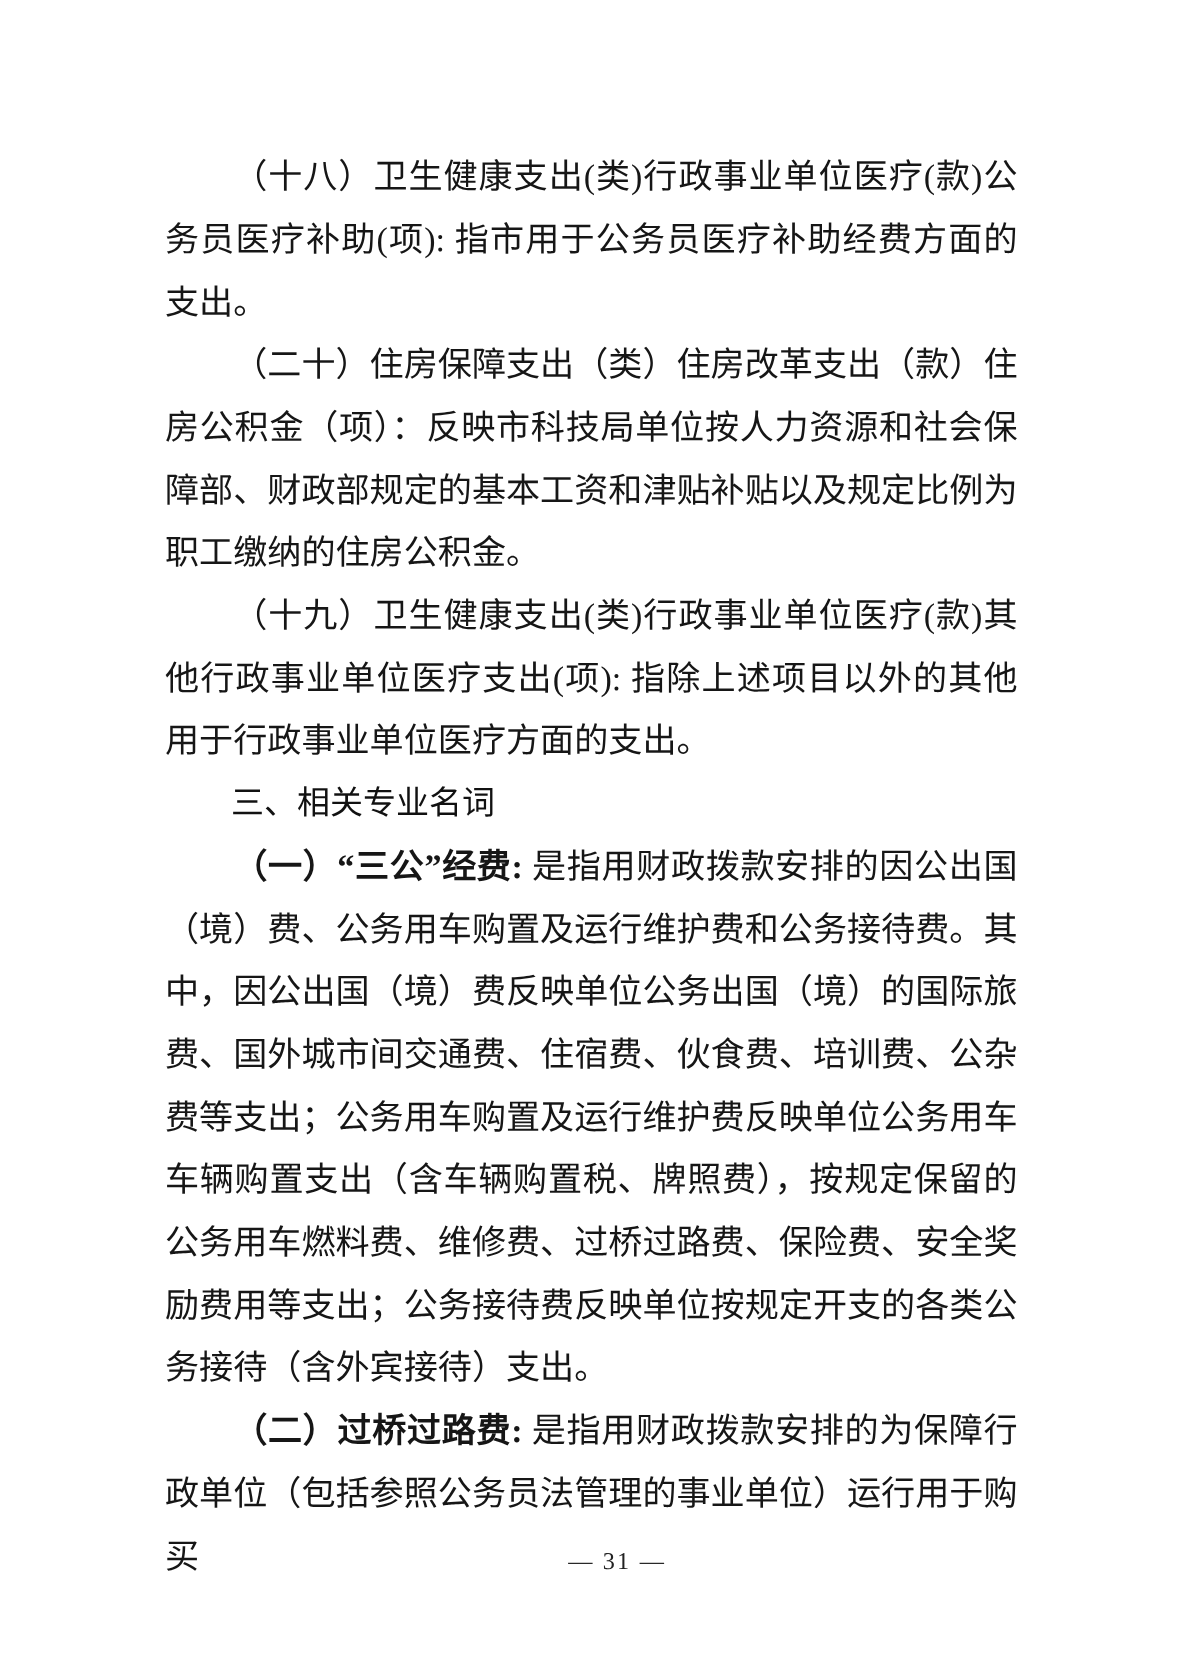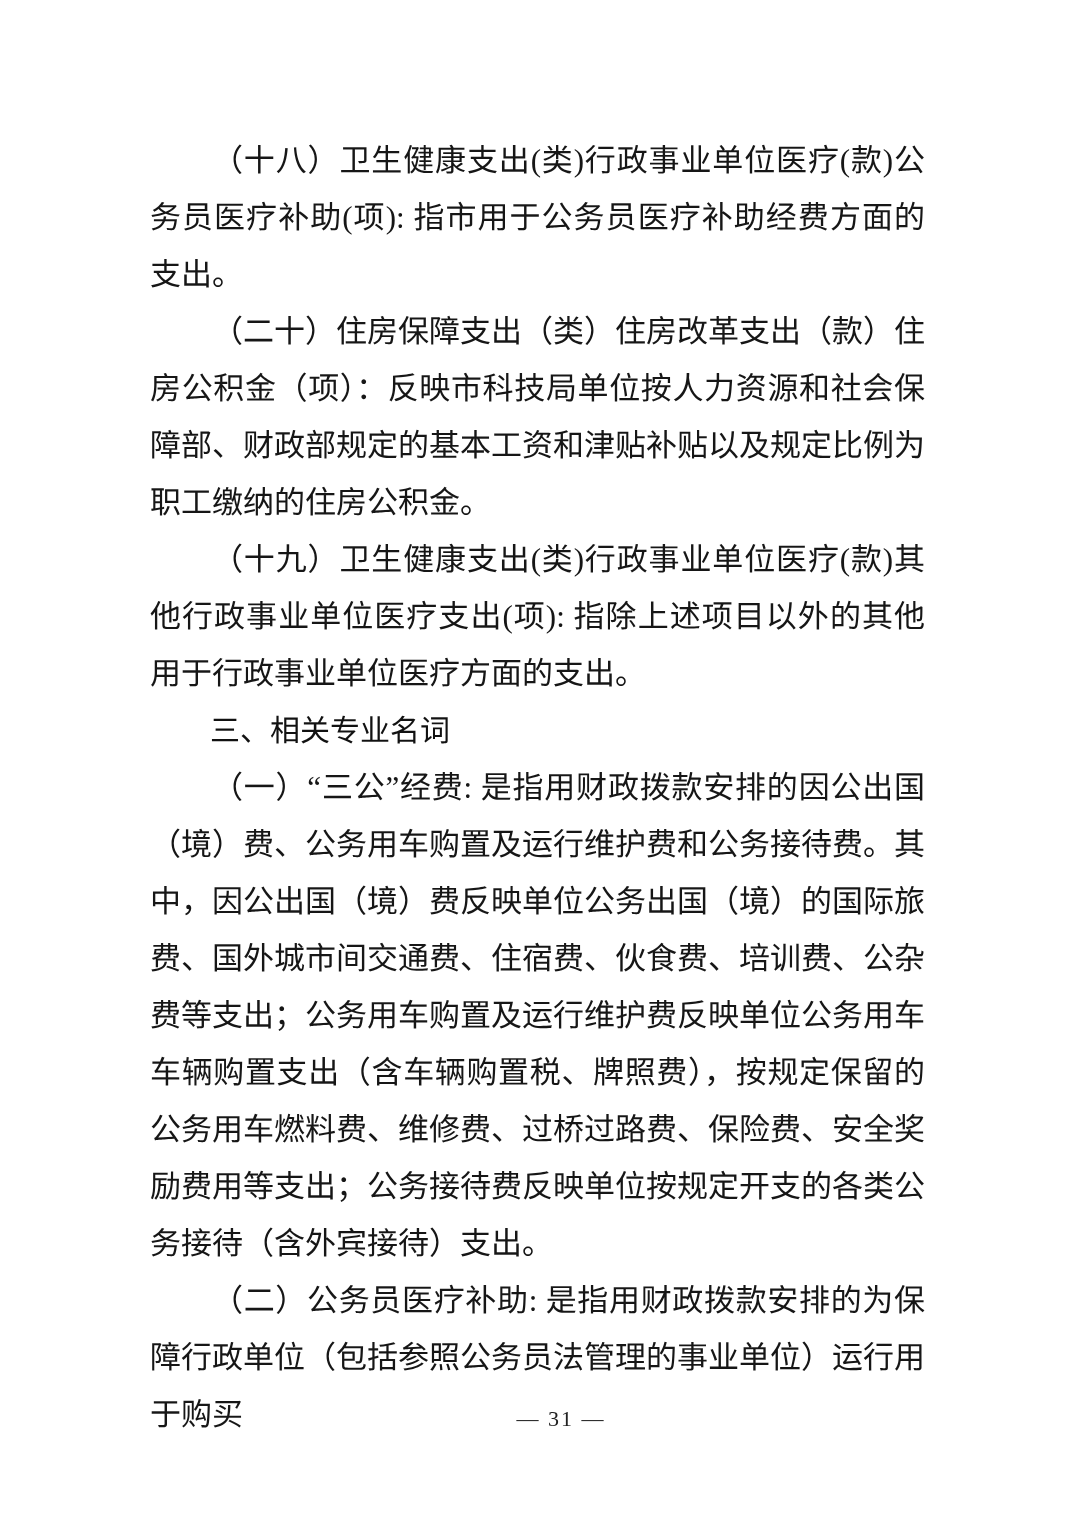--- a/index.html
+++ b/index.html
@@ -29,21 +29,21 @@
   p.doc {
     margin: 0;
     padding: 0;
     font-size: 31px;
     line-height: 57px;
     text-align: justify;
     text-indent: 2em;
     word-break: break-all;
   }
   p.doc .lead {
-    font-weight: 400;
+    font-weight: 700;
   }
   h2.heading {
     margin: 0;
     padding: 0;
     font-size: 30px;
     line-height: 57px;
     text-indent: 2em;
     font-weight: 400;
     font-family: "Liberation Sans", "DejaVu Sans", sans-serif;
     color: #111111;
@@ -69,18 +69,18 @@
     <p class="doc">（十八）卫生健康支出(类)行政事业单位医疗(款)公务员医疗补助(项): 指市用于公务员医疗补助经费方面的支出。</p>
 
     <p class="doc">（二十）住房保障支出（类）住房改革支出（款）住房公积金（项）：反映市科技局单位按人力资源和社会保障部、财政部规定的基本工资和津贴补贴以及规定比例为职工缴纳的住房公积金。</p>
 
     <p class="doc">（十九）卫生健康支出(类)行政事业单位医疗(款)其他行政事业单位医疗支出(项): 指除上述项目以外的其他用于行政事业单位医疗方面的支出。</p>
 
     <h2 class="heading">三、相关专业名词</h2>
 
     <p class="doc"><b class="lead">（一）“三公”经费:</b><span> 是指用财政拨款安排的因公出国（境）费、公务用车购置及运行维护费和公务接待费。其中，因公出国（境）费反映单位公务出国（境）的国际旅费、国外城市间交通费、住宿费、伙食费、培训费、公杂费等支出；公务用车购置及运行维护费反映单位公务用车车辆购置支出（含车辆购置税、牌照费），按规定保留的公务用车燃料费、维修费、过桥过路费、保险费、安全奖励费用等支出；公务接待费反映单位按规定开支的各类公务接待（含外宾接待）支出。</span></p>
 
-    <p class="doc"><b class="lead">（二）公务员医疗补助:</b><span> 是指用财政拨款安排的为保障行政单位（包括参照公务员法管理的事业单位）运行用于购买</span></p>
+    <p class="doc"><b class="lead">（二）过桥过路费:</b><span> 是指用财政拨款安排的为保障行政单位（包括参照公务员法管理的事业单位）运行用于购买</span></p>
 
   </main>
 
   <footer class="footer">— 31 —</footer>
 </div>
 
 </body></html>

